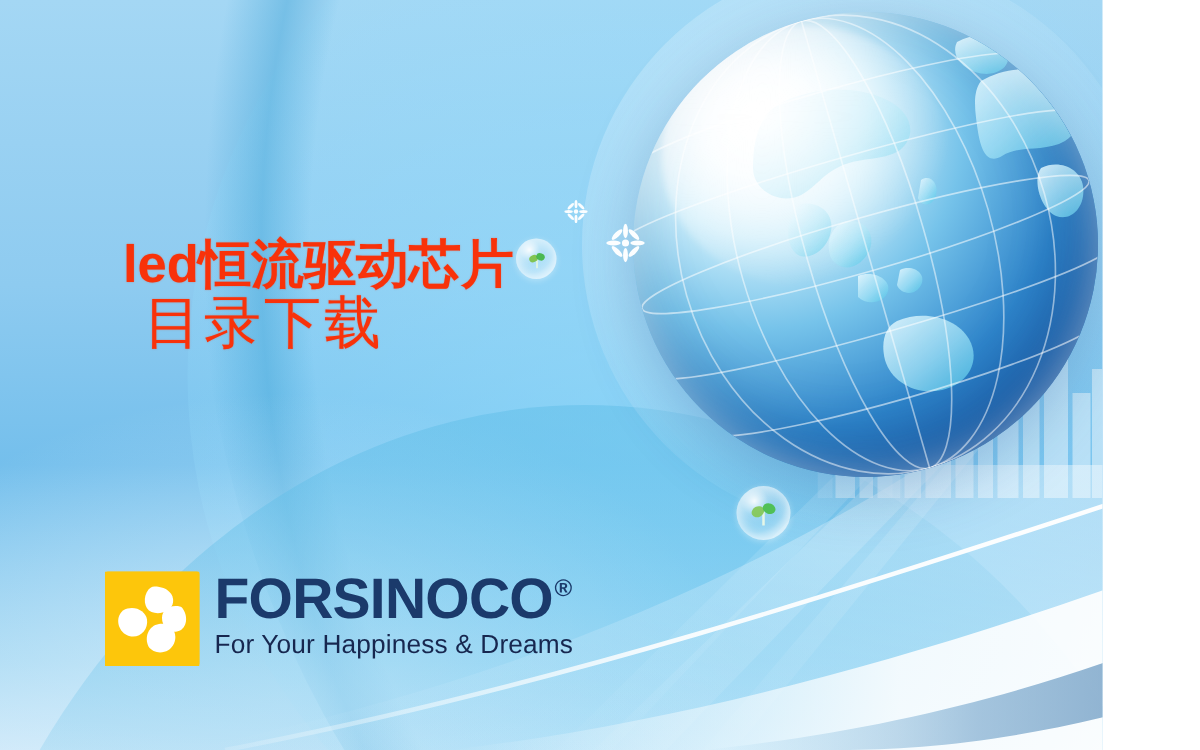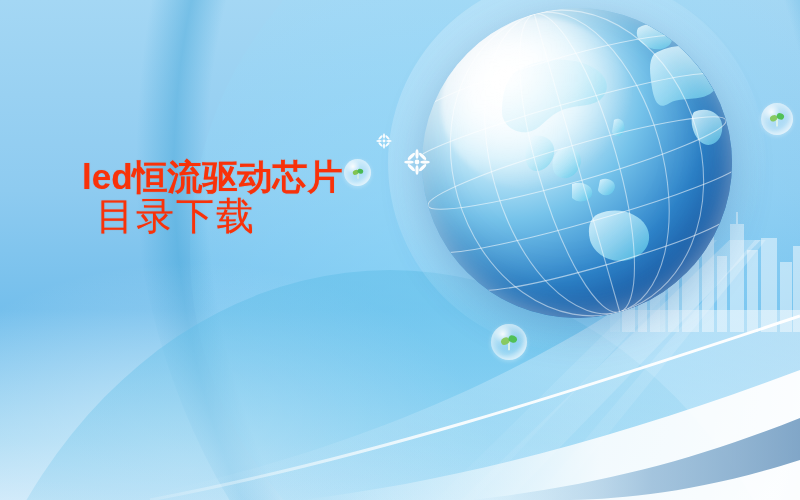--- a/index.html
+++ b/index.html
@@ -7,21 +7,21 @@
     margin: 0;
     padding: 0;
     background: #ffffff;
   }
   body {
     font-family: "Liberation Sans", sans-serif;
   }
 
   .cover {
     position: relative;
-    width: 800px;
+    width: 735px;
     height: 500px;
     overflow: hidden;
     background: linear-gradient(180deg, #a4d7f4 0%, #8ecbf0 38%, #74bfec 62%, #a9daf3 88%, #cfe9f9 100%);
   }
 
   
   .bg-layer {
     position: absolute;
     inset: 0;
     pointer-events: none;
@@ -463,14 +463,38 @@
       <ellipse cx="7.5" cy="11" rx="5" ry="4" fill="#86c85a" opacity="0.95" transform="rotate(-28 7.5 11)"></ellipse>
       <ellipse cx="16.5" cy="8.5" rx="5" ry="4" fill="#4cbf4e" opacity="0.95" transform="rotate(22 16.5 8.5)"></ellipse>
     </svg>
   </div>
 
   <div class="headline">
     <div class="line1">led恒流驱动芯片</div>
     <div class="line2">目录下载</div>
   </div>
 
+  <div class="logo-lockup">
+    <div class="logo-mark">
+      <svg width="63" height="63" viewBox="0 0 63 63" class="globe-svg">
+        <rect x="0" y="0" width="63" height="63" fill="#fdc60b"></rect>
+        <g fill="#ffffff">
+
+          <path d="M 33 10 C 42 10 47 16 45 22 C 43 27 36 29 31 27 C 26 25 25 17 29 12 C 30 11 31 10 33 10 Z"></path>
+
+          <path d="M 52 25 C 56 31 54 39 48 40 C 43 41 38 37 38 31 C 38 26 42 23 47 23 C 49 23 51 23 52 25 Z"></path>
+
+          <path d="M 12 26 C 19 22 27 26 28 32 C 29 39 23 45 16 43 C 9 41 6 31 12 26 Z"></path>
+
+          <path d="M 36 35 C 44 34 49 41 46 48 C 43 55 33 56 29 50 C 26 44 29 36 36 35 Z"></path>
+        </g>
+      </svg>
+    </div>
+    <div class="logo-text">
+      <div class="brand-row">
+        <span class="brand-name">FORSINOCO</span>
+        <span class="brand-reg">®</span>
+      </div>
+      <div class="brand-tagline">For Your Happiness &amp; Dreams</div>
+    </div>
+  </div>
 
 </div>
 
 </body></html>

